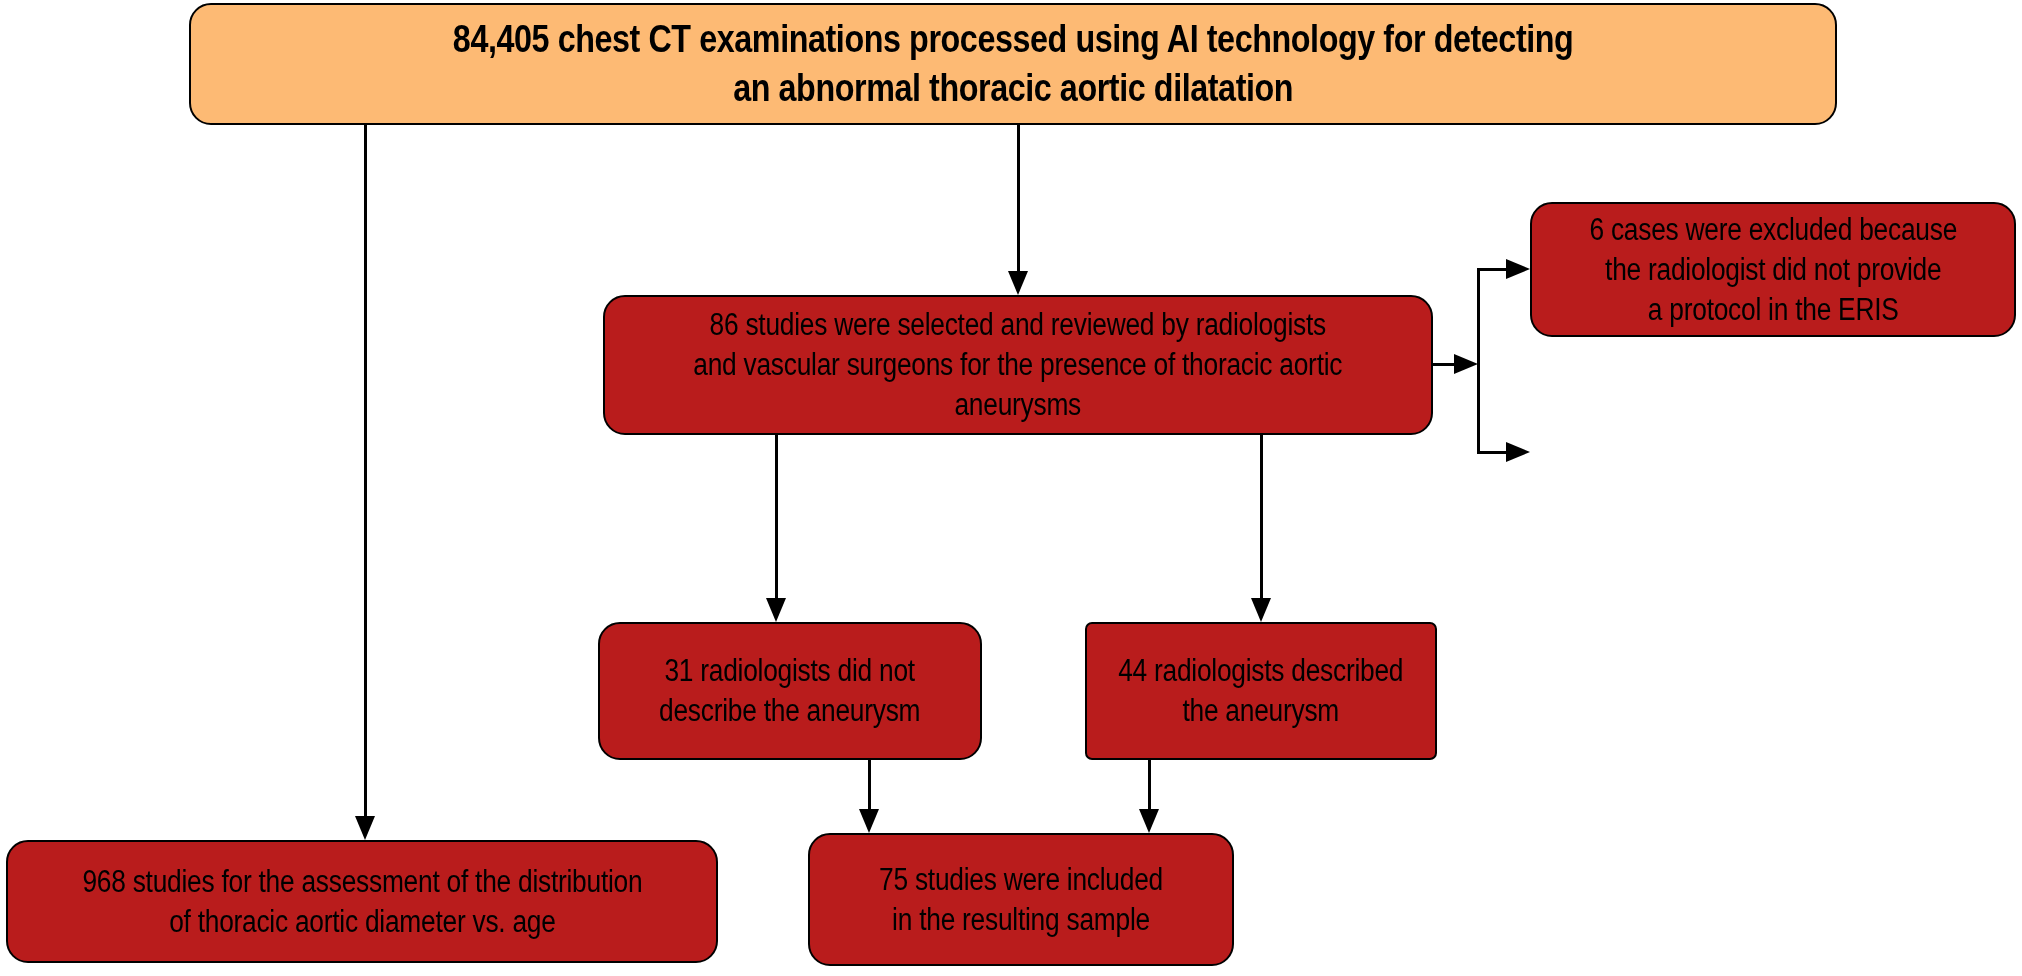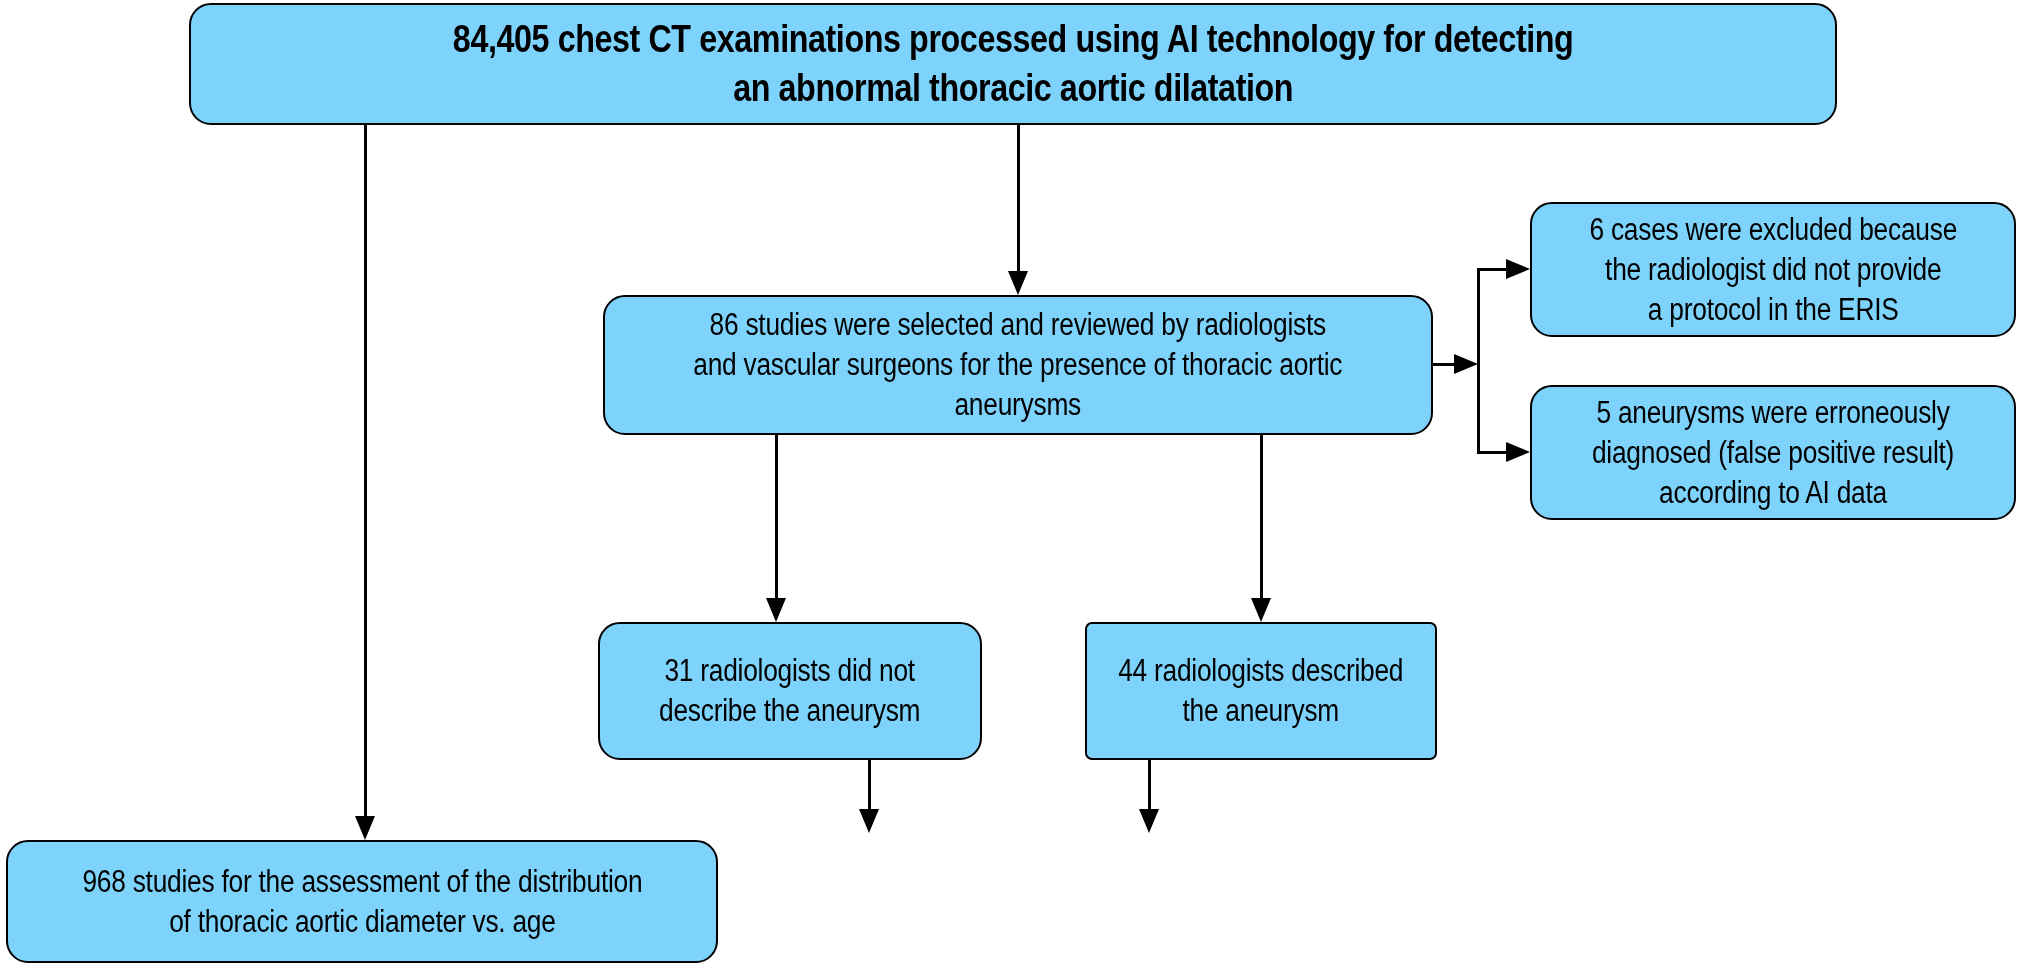--- a/index.html
+++ b/index.html
@@ -8,36 +8,36 @@
     width: 2022px;
     height: 976px;
     background: #ffffff;
     font-family: "Liberation Sans", "DejaVu Sans", sans-serif;
     color: #000000;
     overflow: hidden;
   }
   .node {
     position: absolute;
     box-sizing: border-box;
-    background: #7dd3fc;
+    background: #b91c1c;
     border: 2.5px solid #000000;
     border-radius: 22px;
     display: flex;
     align-items: center;
     justify-content: center;
     text-align: center;
   }
   .node .txt {
     white-space: pre-line;
     font-size: 31px;
     line-height: 40px;
     letter-spacing: -0.3px;
     transform: scaleX(0.85);
   }
-  .node.highlight { background: #7dd3fc; }
+  .node.highlight { background: #fdba74; }
   .node.highlight .txt {
     font-weight: bold;
     font-size: 38px;
     line-height: 49px;
     letter-spacing: -0.5px;
   }
   .vline, .hline { position: absolute; background: #000000; }
   .vline { width: 2.5px; }
   .hline { height: 2.5px; }
   .arr { position: absolute; width: 0; height: 0; }
@@ -98,41 +98,40 @@
 and vascular surgeons for the presence of thoracic aortic
 aneurysms</div>
   </div>
 
   <div class="node" id="n-excl">
     <div class="txt">6 cases were excluded because
 the radiologist did not provide
 a protocol in the ERIS</div>
   </div>
 
-  <div class="node" id="n-false">
-    <div class="txt">5 aneurysms were erroneously
-diagnosed (false positive result)
-according to AI data</div>
-  </div>
 
   <div class="node" id="n-notdesc">
     <div class="txt">31 radiologists did not
 describe the aneurysm</div>
   </div>
 
   <div class="node" id="n-desc">
     <div class="txt">44 radiologists described
 the aneurysm</div>
   </div>
 
   <div class="node" id="n-dist">
     <div class="txt">968 studies for the assessment of the distribution
 of thoracic aortic diameter vs. age</div>
   </div>
 
+  <div class="node" id="n-incl">
+    <div class="txt">75 studies were included
+in the resulting sample</div>
+  </div>
 
   <div class="vline" id="c-total-dist"></div>
   <div class="arr down" id="a-total-dist"></div>
 
   <div class="vline" id="c-total-review"></div>
   <div class="arr down" id="a-total-review"></div>
 
   <div class="vline" id="c-review-nd"></div>
   <div class="arr down" id="a-review-nd"></div>
 

